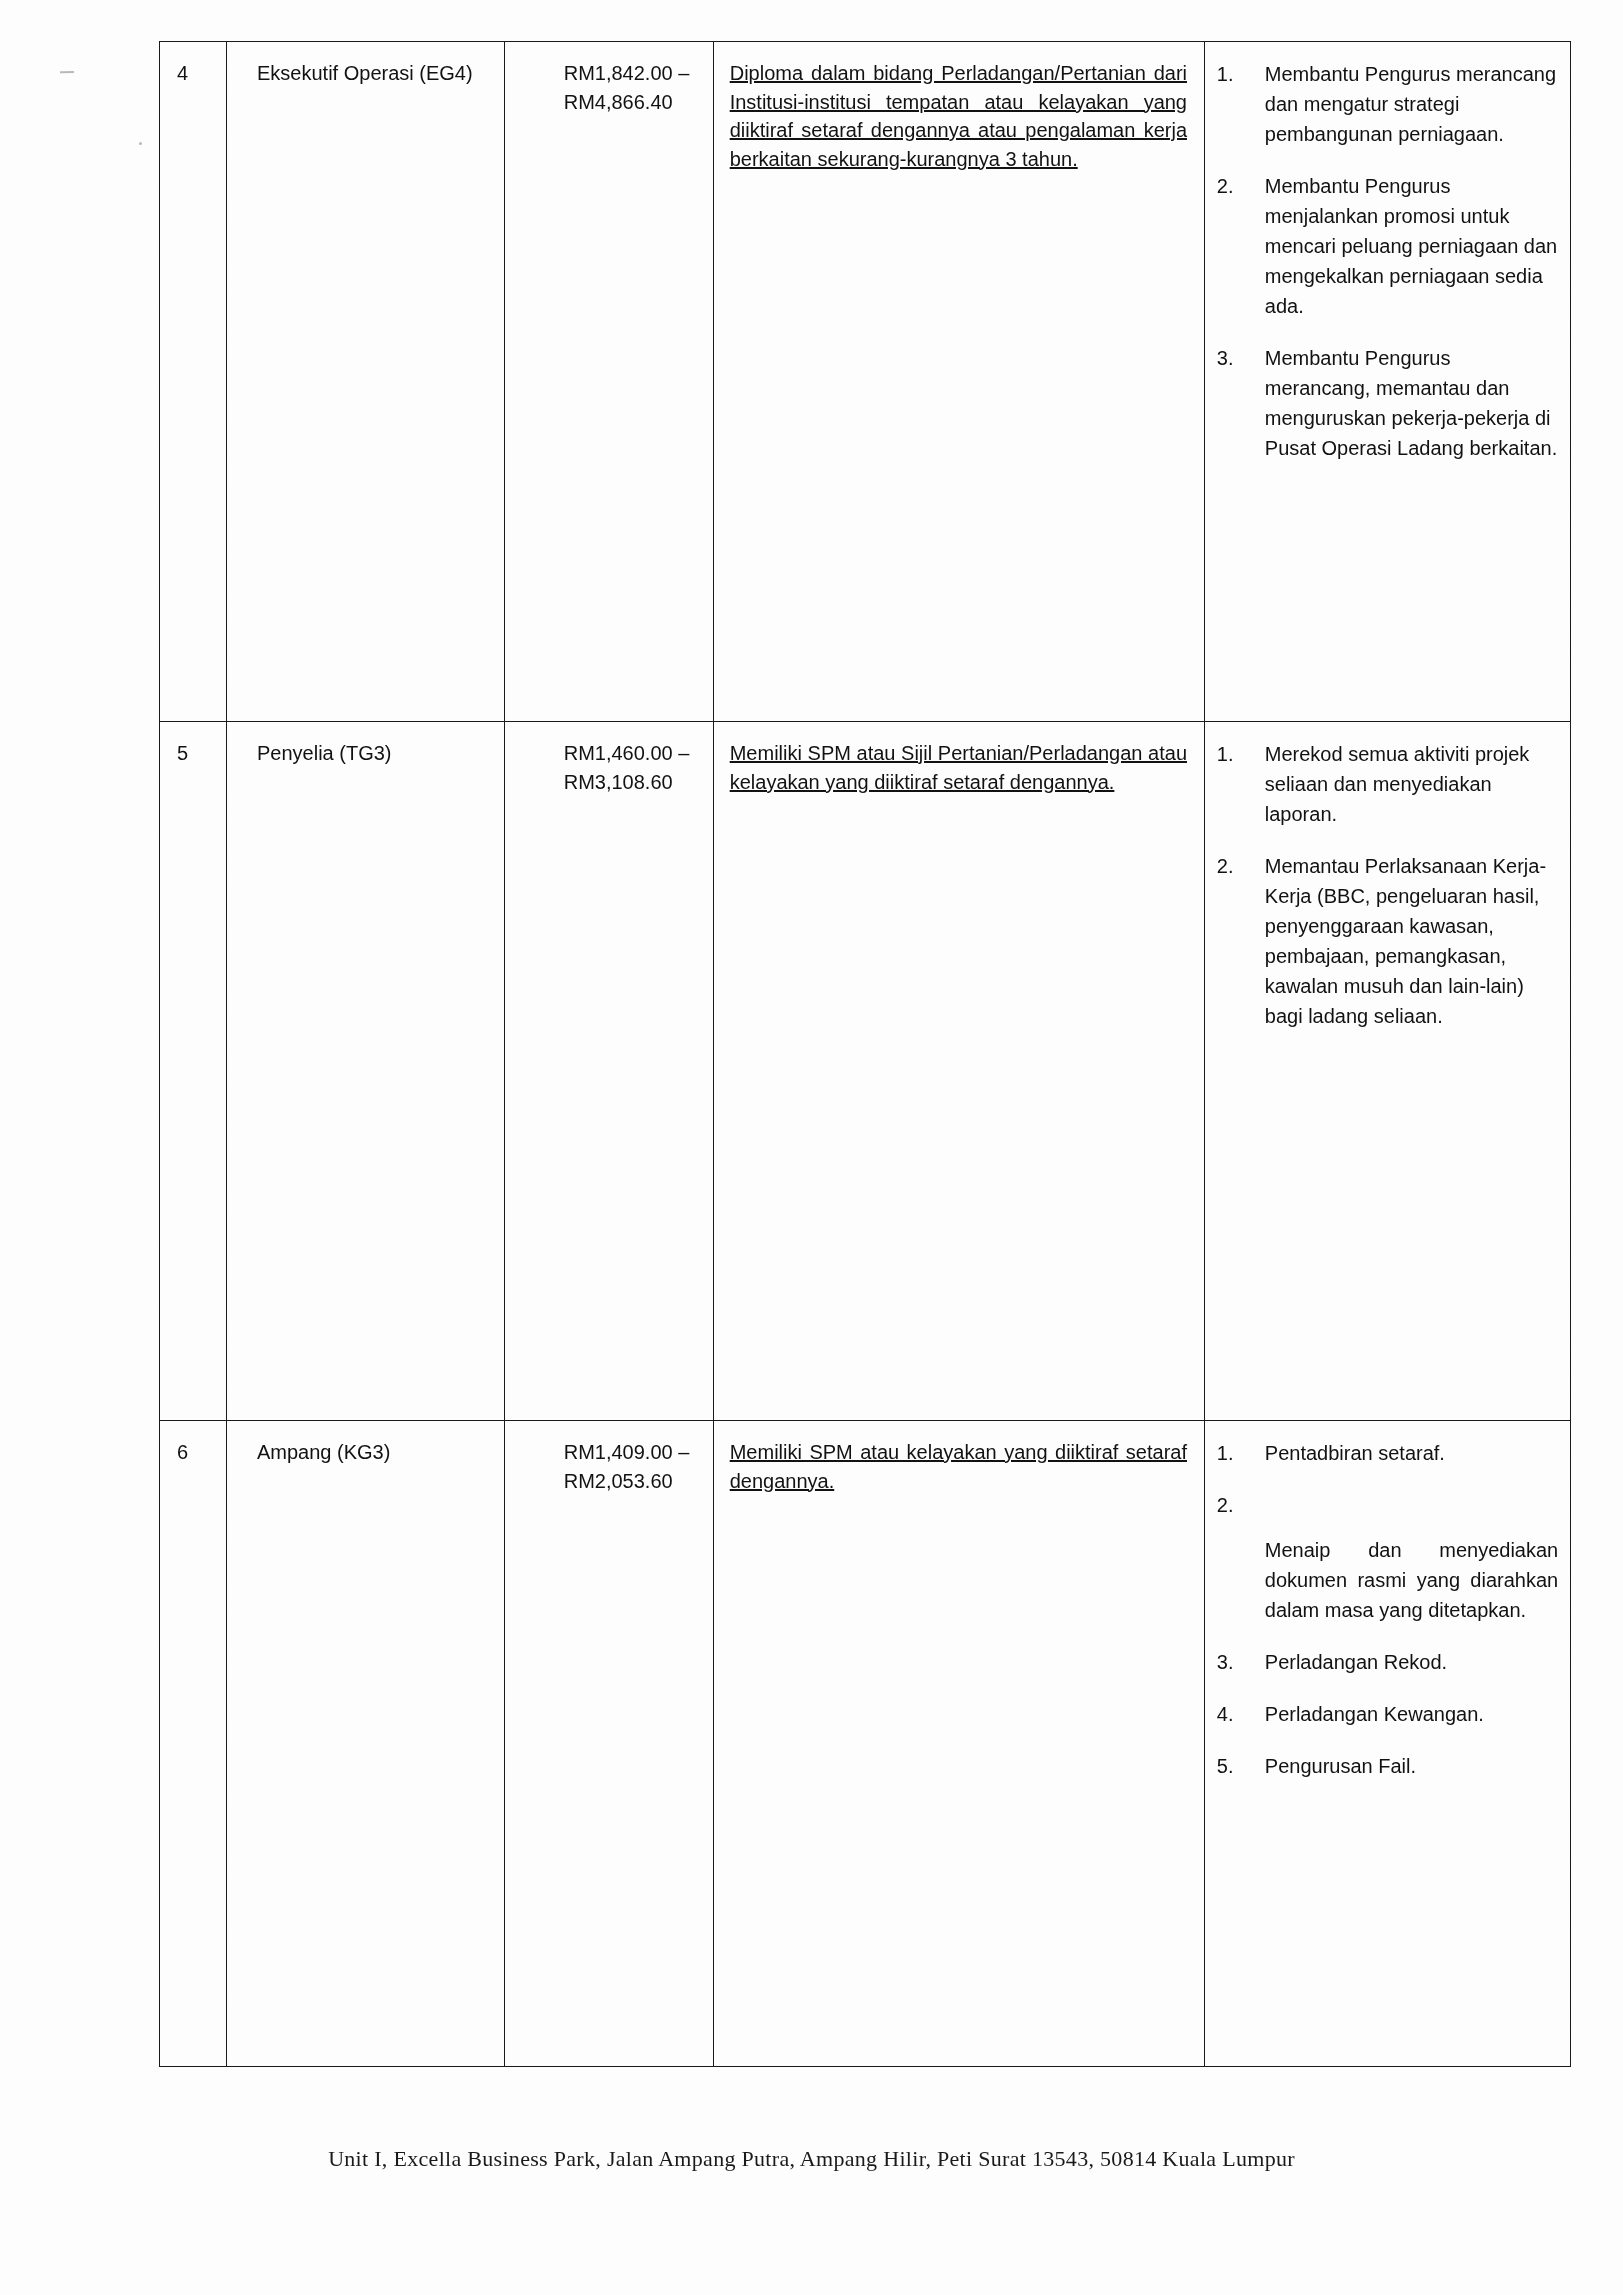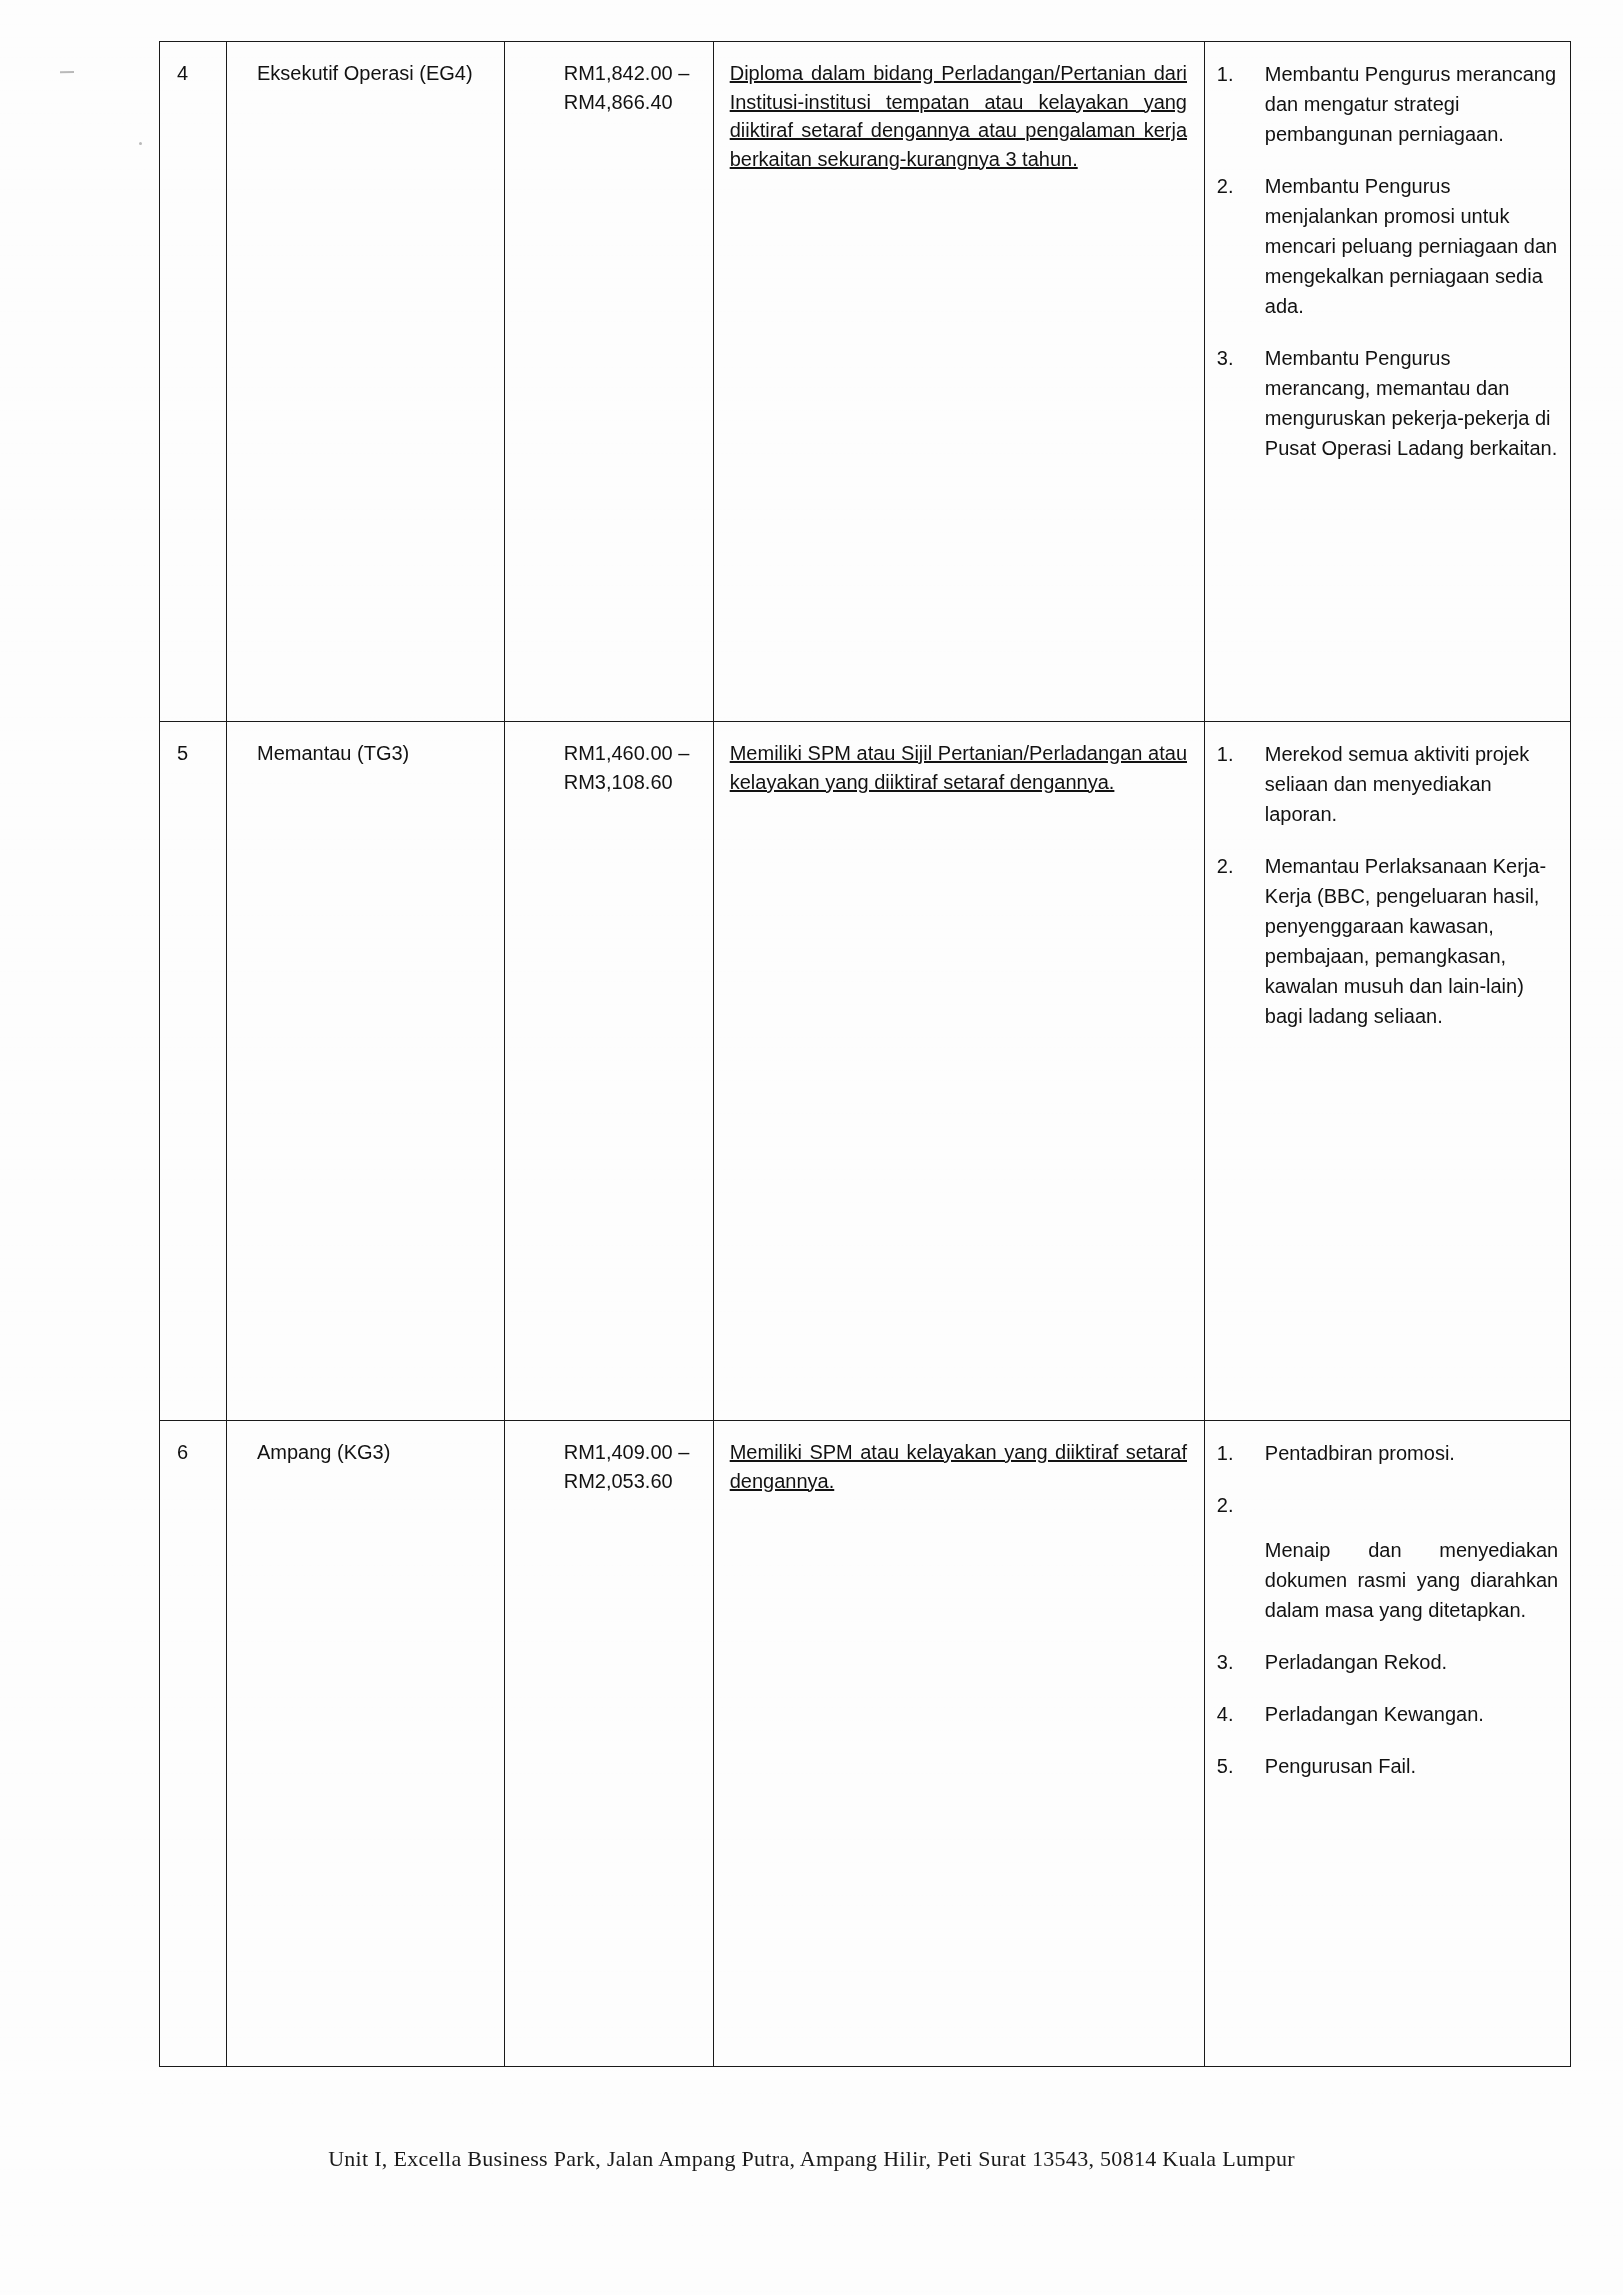--- a/index.html
+++ b/index.html
@@ -172,21 +172,21 @@
             </li>
           </ol>
         </td>
       </tr>
 
       <tr class="row-5">
         <td class="cell-no">
           <span>5</span>
         </td>
         <td class="cell-post">
-          <span>Memantau (TG3)</span>
+          <span>Penyelia (TG3)</span>
         </td>
         <td class="cell-salary">
           <span class="salary-line">RM1,460.00 –</span>
           <span class="salary-line">RM3,108.60</span>
         </td>
         <td class="cell-qual">
           <span>Memiliki SPM atau Sijil Pertanian/Perladangan atau kelayakan yang diiktiraf setaraf dengannya.</span>
         </td>
         <td class="cell-duty">
           <ol class="duty-list">
@@ -213,21 +213,21 @@
           <span class="salary-line">RM1,409.00 –</span>
           <span class="salary-line">RM2,053.60</span>
         </td>
         <td class="cell-qual">
           <span>Memiliki SPM atau kelayakan yang diiktiraf setaraf dengannya.</span>
         </td>
         <td class="cell-duty">
           <ol class="duty-list">
             <li>
               <span class="duty-num">1.</span>
-              <span class="duty-text">Pentadbiran promosi.</span>
+              <span class="duty-text">Pentadbiran setaraf.</span>
             </li>
             <li>
               <span class="duty-num">2.</span>
               <span class="duty-text justified">Menaip dan menyediakan dokumen rasmi yang diarahkan dalam masa yang ditetapkan.</span>
             </li>
             <li>
               <span class="duty-num">3.</span>
               <span class="duty-text">Perladangan Rekod.</span>
             </li>
             <li>

